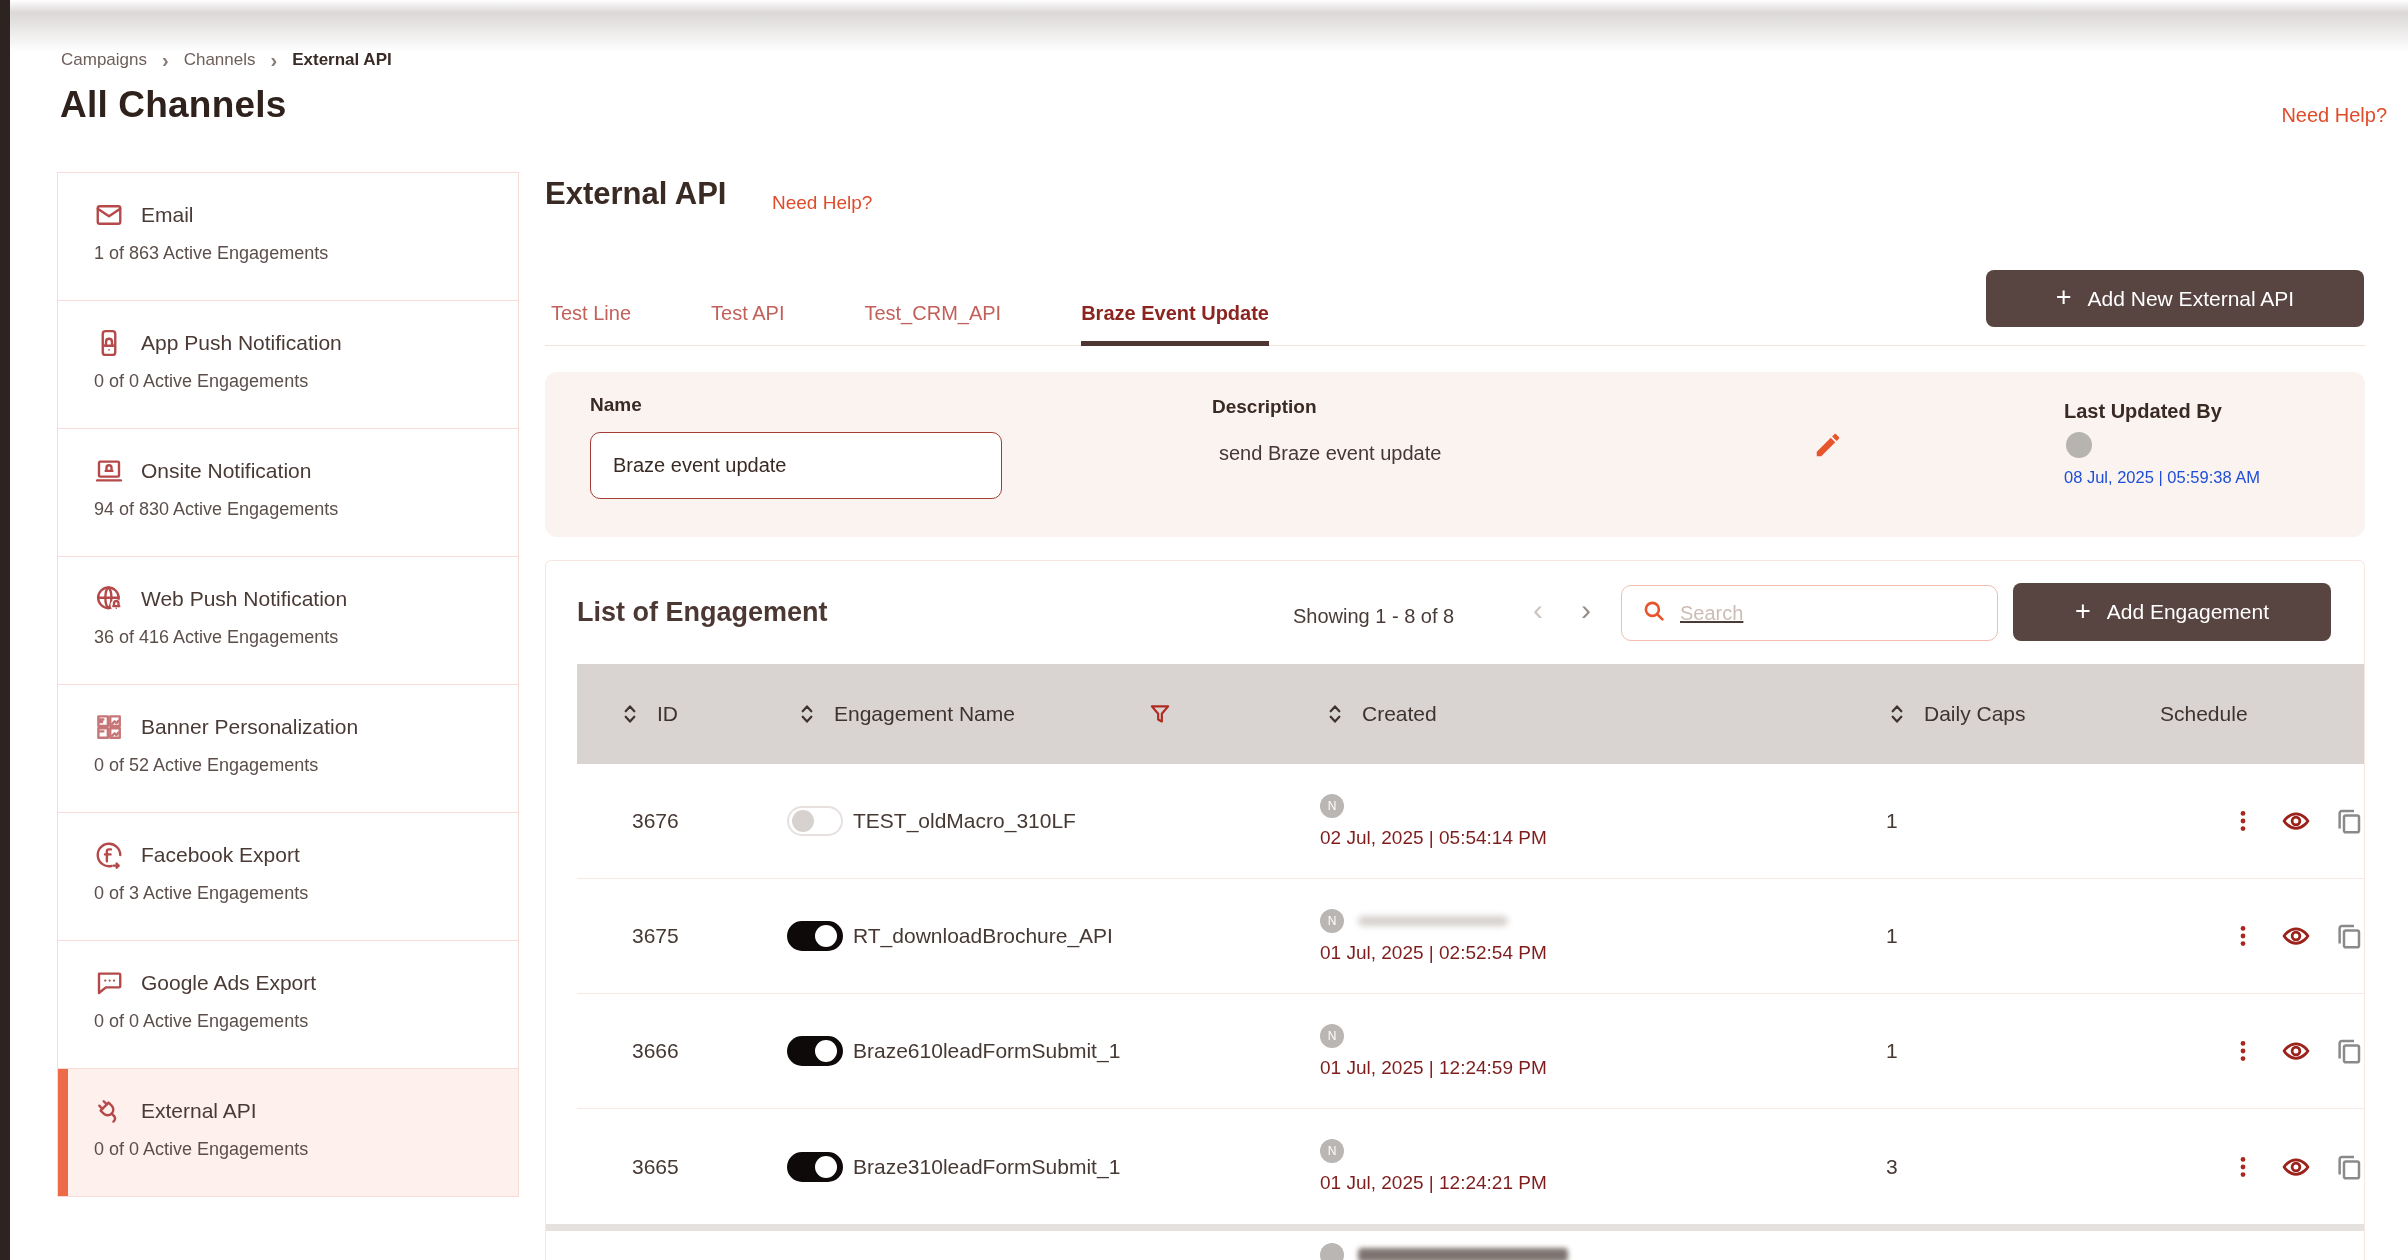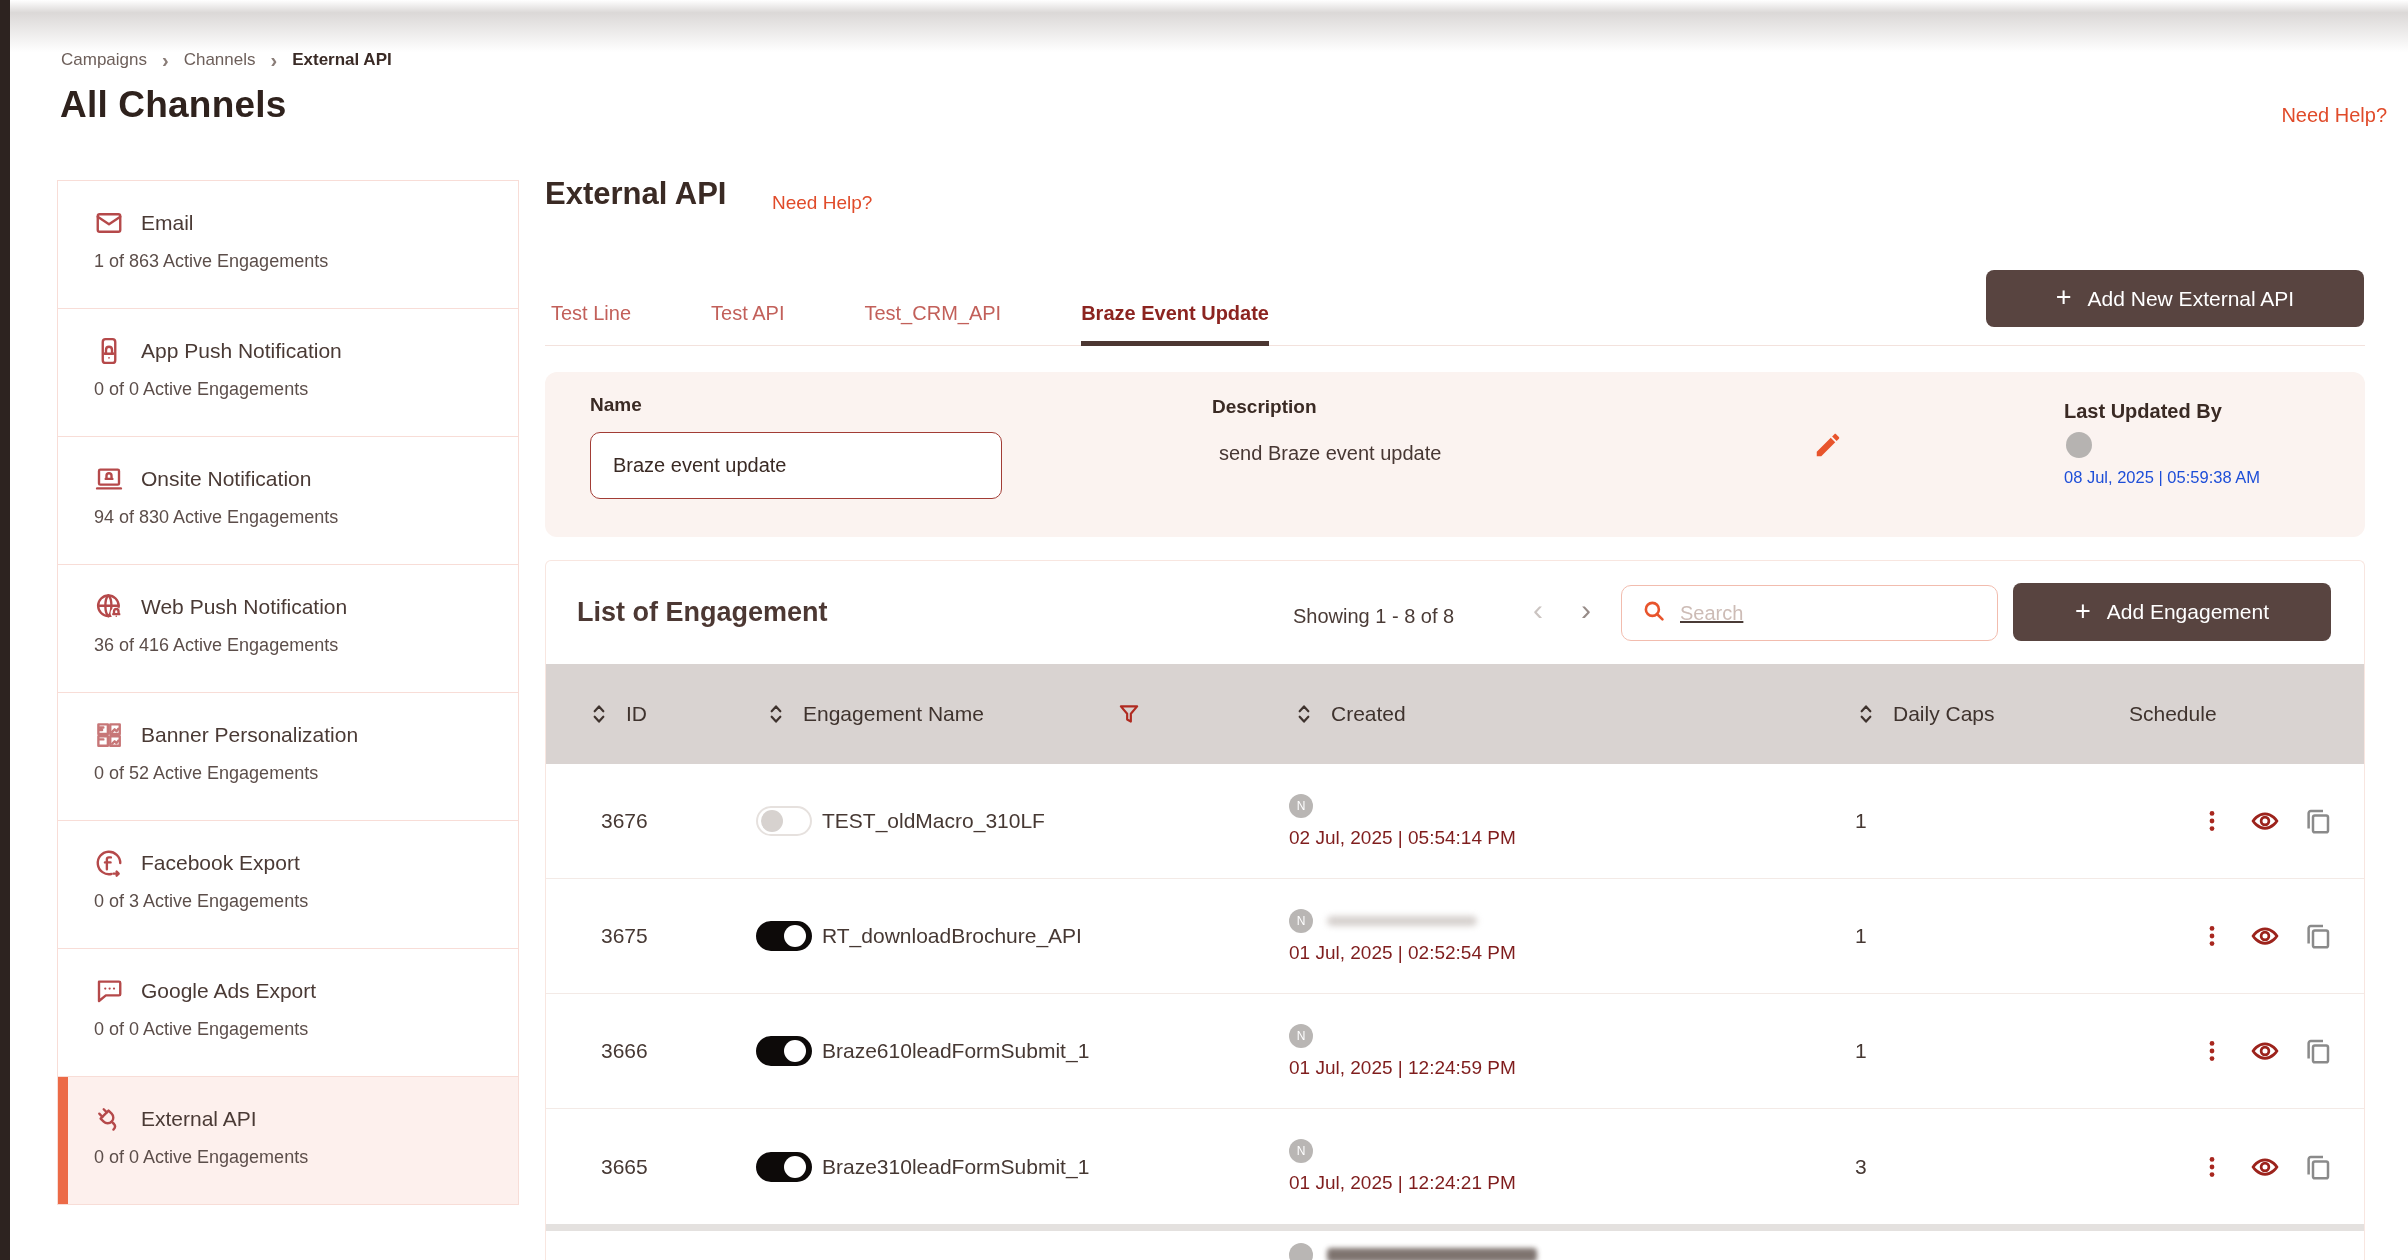--- a/index.html
+++ b/index.html
@@ -19,21 +19,21 @@
   .breadcrumb .crumb { cursor:pointer; }
   .breadcrumb .sep { color:#8a7d78; font-size:20px; font-weight:700; line-height:1; }
   .breadcrumb .current { color:#3a2b26; font-weight:700; }
   .page-title { position:absolute; left:60px; top:84px; font-size:37px; font-weight:700; color:#2f221d; letter-spacing:.2px; }
   .top-help { position:absolute; right:21px; top:104px; font-size:20px; color:#e04b2a; cursor:pointer; }
 
   
   .sidebar { position:absolute; left:57px; top:172px; width:462px; }
   .card { position:relative; background:#fff; border:1px solid #f8ddd7; margin-top:-1px; height:129px;
     padding:27px 10px 0 36px; cursor:pointer; }
-  .card:first-child { margin-top:8px; }
+  .card:first-child { margin-top:0; }
   .card.active { background:#fdf0ed; }
   .card.active::before { content:''; position:absolute; left:0; top:0; bottom:0; width:10px; background:#ec6a47; }
   .card .row1 { display:flex; align-items:center; gap:17px; }
   .card .label { font-size:21px; color:#4a3a35; }
   .card .stats { margin-top:13px; font-size:18px; color:#5c4e4a; }
   .cicon { width:30px; height:30px; flex:0 0 30px; }
   .cicon svg { width:30px; height:30px; stroke:#b5494a; fill:none; stroke-width:1.9; stroke-linecap:round; stroke-linejoin:round; }
 
   
   .main-title { position:absolute; left:545px; top:176px; font-size:31px; font-weight:700; color:#3a2a24; }
@@ -69,21 +69,21 @@
   .showing { position:absolute; left:747px; top:44px; font-size:20px; color:#4a3b36; }
   .pag { position:absolute; top:34px; font-size:30px; line-height:1; cursor:pointer; }
   .pag.prev { left:987px; color:#cbc4c1; }
   .pag.next { left:1035px; color:#978c88; }
   .search-box { position:absolute; left:1075px; top:24px; width:377px; height:56px; border:1.5px solid #f2bcae;
     border-radius:10px; display:flex; align-items:center; padding-left:19px; gap:13px; background:#fff; }
   .search-box input { border:none; outline:none; font-size:20px; color:#4a3b36; width:280px; font-family:inherit;text-decoration:underline; }
   .search-box input::placeholder { color:#cdbcb6; }
   .add-eng-btn { position:absolute; left:1467px; top:22px; width:318px; height:58px; font-size:21px; }
 
-  .grid { display:grid; grid-template-columns:195px 530px 560px 250px 285px; align-items:center; }
+  .grid { display:grid; grid-template-columns:195px 530px 560px 250px 285px; align-items:center;margin-left:31px; }
   .thead { height:100px; background:#d9d3d1; font-size:21px; color:#3f332e; }
   .thead .hcell { display:flex; align-items:center; gap:14px; }
   .hc1 { padding-left:40px; } .hc2 { padding-left:22px; } .hc3 { padding-left:20px; }
   .hc4 { padding-left:22px; } .hc5 { padding-left:48px; }
   .sort-icon { width:26px; height:26px; cursor:pointer; flex:0 0 26px; }
   .sort-icon svg { stroke:#3f332e; fill:none; stroke-width:2; stroke-linecap:round; stroke-linejoin:round; }
   .funnel { width:26px; height:26px; margin-left:118px; cursor:pointer; }
 
   .trow { height:115px; border-bottom:1px solid #f3eae6; font-size:21px; color:#463833; }
   .cell-id { padding-left:55px; }

